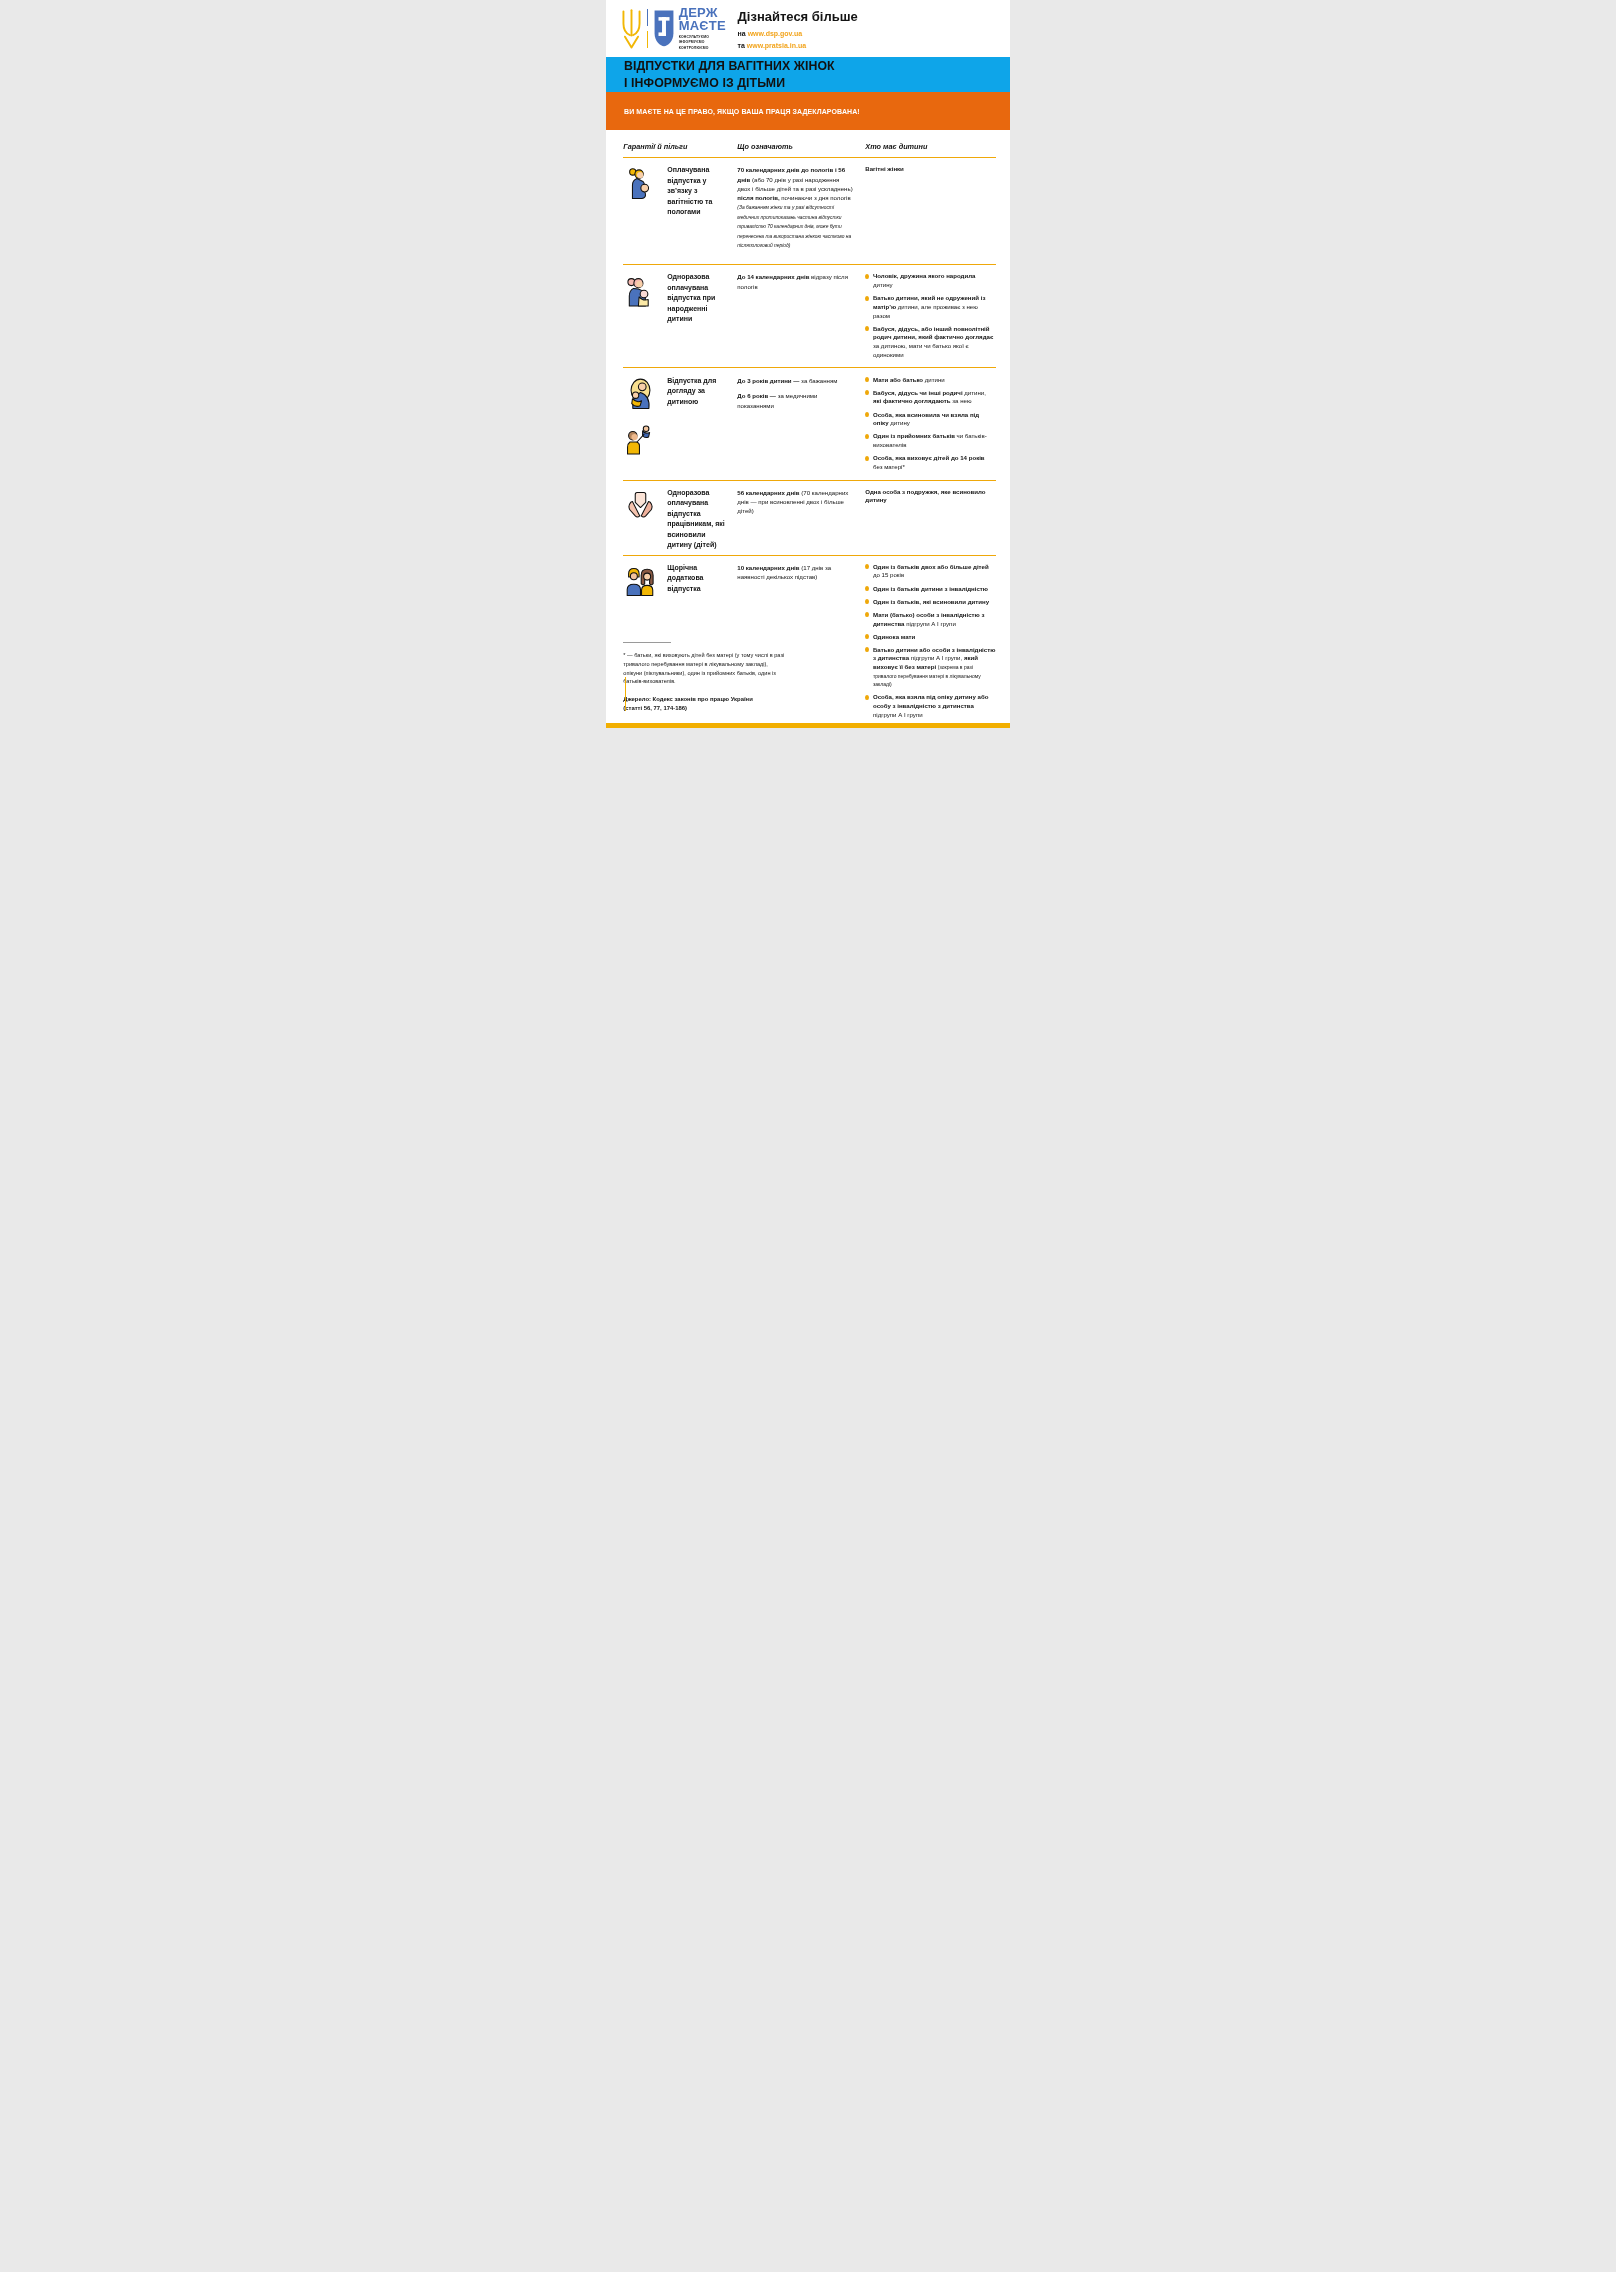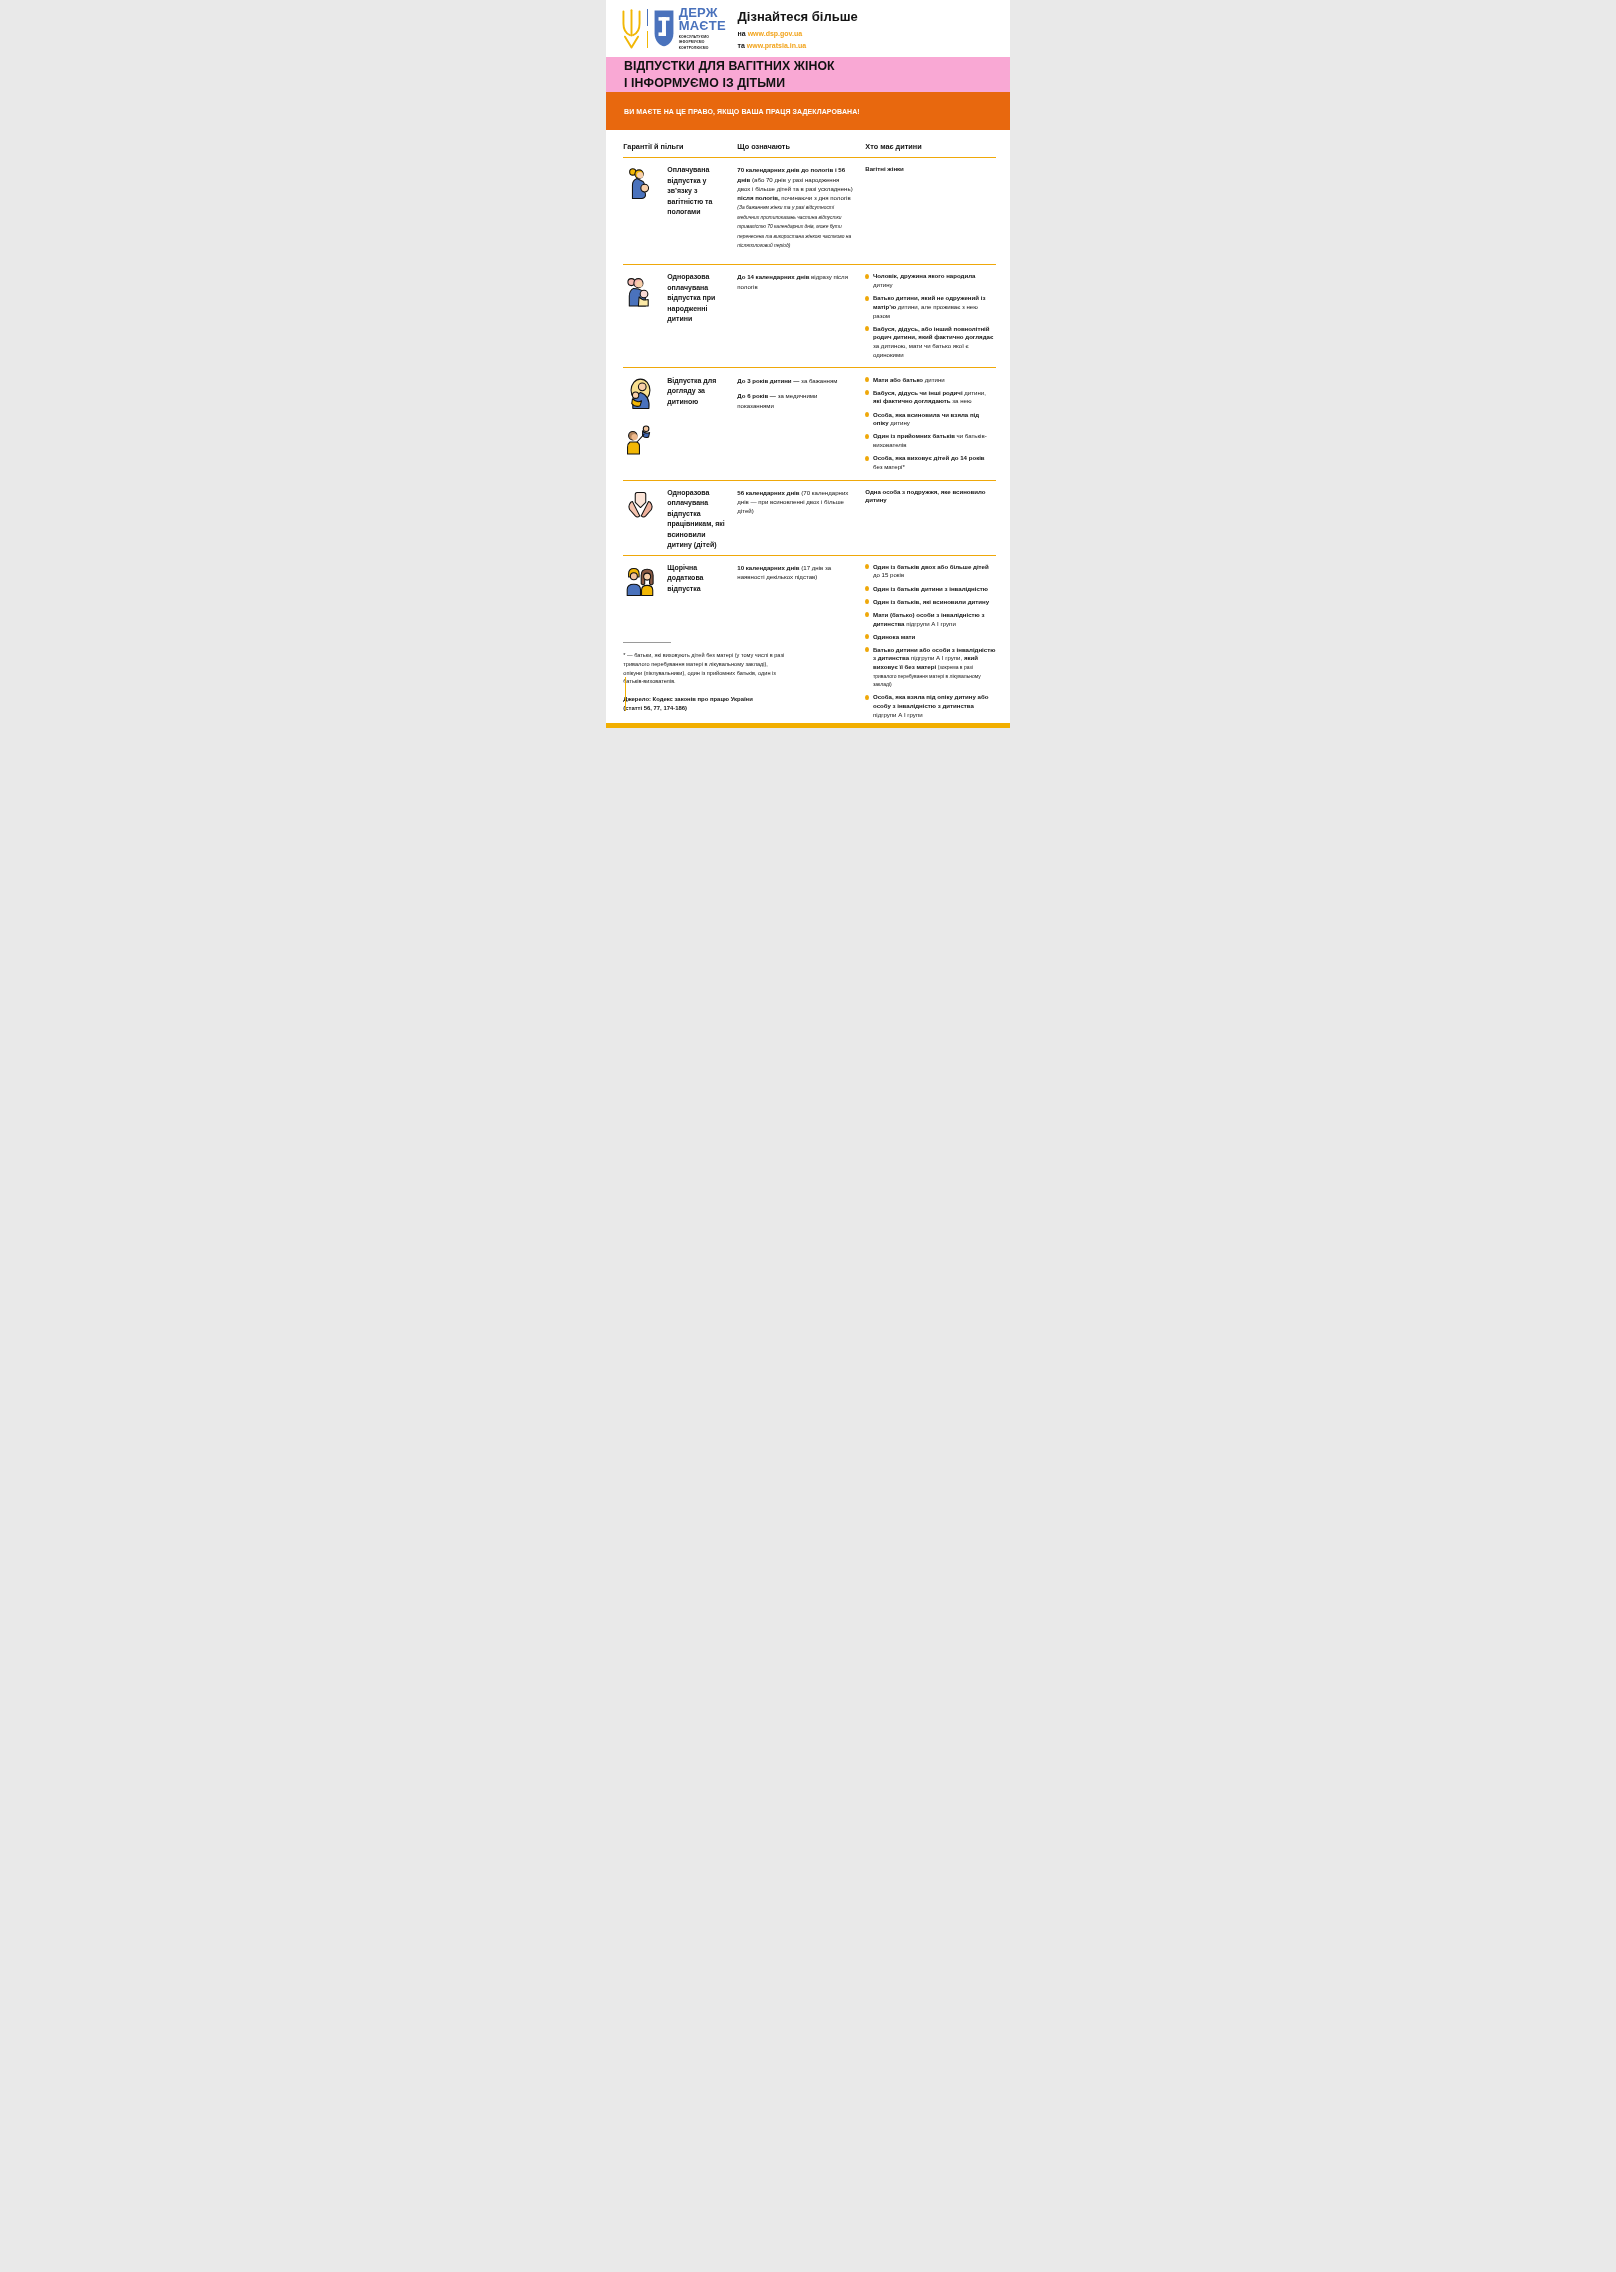--- a/index.html
+++ b/index.html
@@ -17,28 +17,28 @@
   .brand-text { margin-left:4.1px; }
   .brand-name { font-size:13px; font-weight:800; color:#4A72BC; line-height:1.0; letter-spacing:0.2px; }
   .brand-tagline { font-size:3.4px; font-weight:700; letter-spacing:0.2px; line-height:1.6; margin-top:3.2px; color:#141414; }
   .more { margin-left:11.8px; padding-top:0.9px; }
   .more-title { font-size:13px; font-weight:800; margin-bottom:5.9px; }
   .more-line { font-size:7px; font-weight:800; margin-bottom:5px; }
   .more-line:last-child { margin-bottom:0; }
   .more-line .link { color:#F2A41C; text-decoration:none; }
 
   
-  .title-band { background:#f9a8d4; height:35px; display:flex; align-items:center; padding-left:18px; }
+  .title-band { background:#0ea5e9; height:35px; display:flex; align-items:center; padding-left:18px; }
   .big-title { font-size:12.3px; font-weight:900; line-height:1.32; letter-spacing:0.1px; color:#111; }
   .subtitle-band { background:#E8680E; height:38px; display:flex; align-items:center; padding-left:18px; }
   .subtitle { color:#fff; font-size:7px; font-weight:800; letter-spacing:0.1px; }
 
   
   main { padding:11.8px 13.6px 0 17.3px; }
-  .thead { display:grid; grid-template-columns:114px 128px 1fr; font-size:7.3px; font-weight:800; padding-bottom:6.4px; border-bottom:1.8px solid #EFA80A; }
+  .thead { display:grid; grid-template-columns:114px 128px 1fr; font-size:7.3px; font-weight:800; padding-bottom:6.4px; border-bottom:1.8px solid #EFA80A;font-style:italic; }
   .trow { display:grid; grid-template-columns:44px 70px 128px 1fr; grid-template-areas:"ic ti me ri"; padding:7.3px 0 3.6px; border-bottom:0.9px solid #EFA80A; }
   .trow:last-child { border-bottom:none; }
   .trow.with-foot { grid-template-areas:"ic ti me ri" "ft ft ft ri"; }
   .trow-1 { min-height:107px; } .trow-2 { min-height:87px; } .trow-3 { min-height:100px; } .trow-4 { min-height:75px; }
   .c-icon { grid-area:ic; display:flex; flex-direction:column; gap:9px; padding-top:0.9px; }
   .icon-wrap svg { width:35px; height:35px; display:block; }
   .c-title { grid-area:ti; font-size:7px; font-weight:800; line-height:1.5; padding-right:5.5px; }
   .c-mean { grid-area:me; padding-right:11.8px; }
   .mean-p { margin:0 0 6.4px; font-size:6.1px; line-height:1.52; }
   .seg-b { font-weight:800; }

